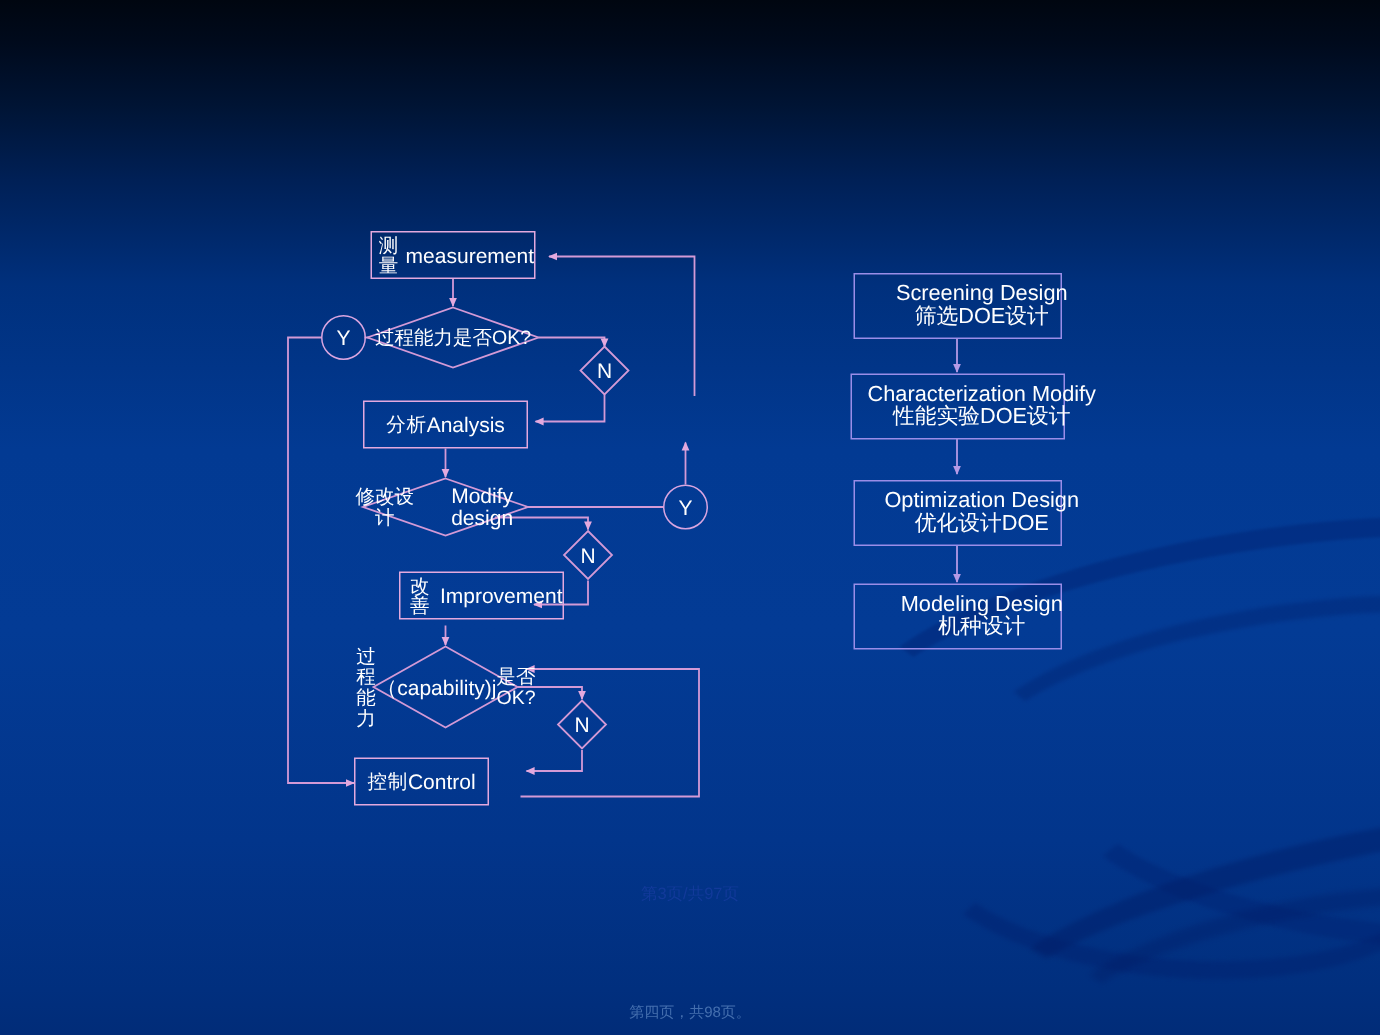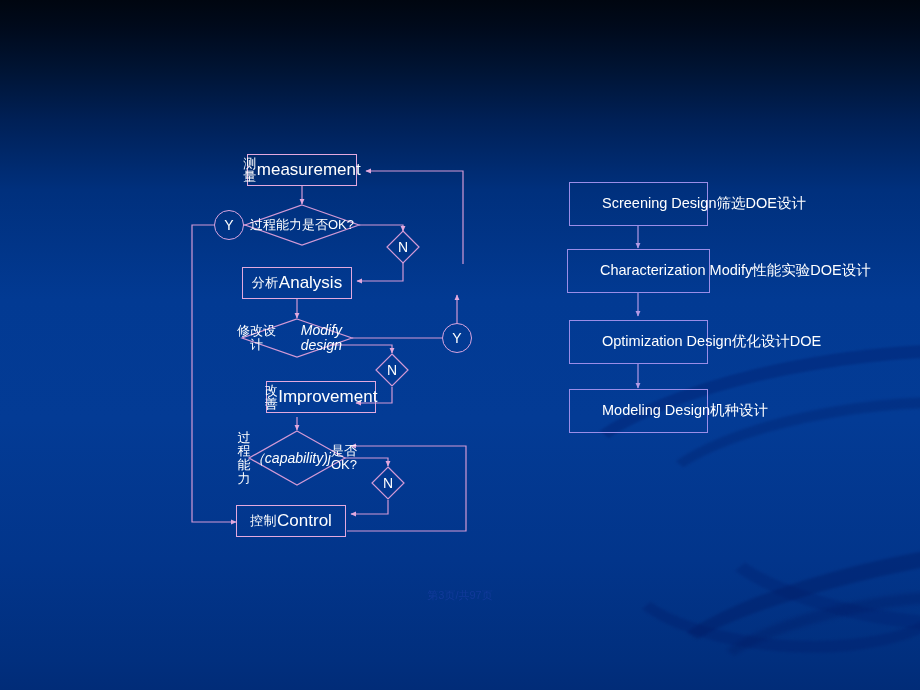--- a/index.html
+++ b/index.html
@@ -69,47 +69,47 @@
     position:absolute;box-sizing:border-box;
     border:1px solid #e3a9de;
     color:#ffffff;
     display:flex;flex-direction:row;
     align-items:center;justify-content:center;
     line-height:1.02;
     text-align:center;
     background:transparent;
   }
   .node .cn{font-size:13px;letter-spacing:0.5px;}
-  .node .en{font-size:17px;}
+  .node .en{font-size:14px;}
 
   
   .rnode{
     position:absolute;box-sizing:border-box;
     border:1px solid #9a8de8;
     color:#ffffff;
-    display:flex;flex-direction:row;
-    align-items:center;justify-content:flex-start;
+    display:flex;flex-direction:column;
+    align-items:center;justify-content:center;
     line-height:1.05;text-align:center;
     background:transparent;
     padding-left:32px;
   }
   .rnode .en{font-size:14.5px;white-space:nowrap;}
   .rnode .cn{font-size:14.5px;white-space:nowrap;}
 
   
   .diamond{position:absolute;}
   .diamond .lbl{
     position:absolute;left:0;top:0;width:100%;height:100%;
     display:flex;flex-direction:row;
     align-items:center;justify-content:center;
     color:#fff;line-height:1.05;text-align:center;
     pointer-events:none;
   }
   .diamond .cn{font-size:13px;}
-  .diamond .en{font-size:14px;font-style:italic;}
+  .diamond .en{font-size:14px;}
 
   
   .ndia{position:absolute;}
   .ndia .lbl{
     position:absolute;left:0;top:0;width:100%;height:100%;
     display:flex;align-items:center;justify-content:center;
     color:#ffffff;font-size:14px;
   }
   .ycirc{
     position:absolute;box-sizing:border-box;
@@ -214,21 +214,21 @@
     <span class="cn">分析</span>
     <span class="en">Analysis</span>
   </div>
 
 
   <div class="node" style="left:242px;top:381px;width:110px;height:32px;margin-left:24px;">
     <span class="cn">改善</span>
     <span class="en">Improvement</span>
   </div>
 
-  <div class="node" style="left:236px;top:505px;width:110px;height:32px;">
+  <div class="node" style="left:236px;top:505px;width:90px;height:32px;">
     <span class="cn">控制</span>
     <span class="en">Control</span>
   </div>
 
   <div class="diamond" style="left:245px;top:205px;width:114px;height:40px;">
     <div class="lbl">
       <span class="cn">过程能力</span>
       <span class="cn">是否OK?</span>
     </div>
   </div>
@@ -279,14 +279,15 @@
     <span class="en">Modeling Design</span>
     <span class="cn">机种设计</span>
   </div>
 
   <div class="rnode" style="left:569px;top:320px;width:139px;height:44px;">
     <span class="en">Optimization Design</span>
     <span class="cn">优化设计DOE</span>
   </div>
 
   <div class="footline" id="footer-mid">第3页/共97页</div>
+  <div class="footline" id="footer-bot">第四页，共98页。</div>
 
 </div>
 
 </body></html>

